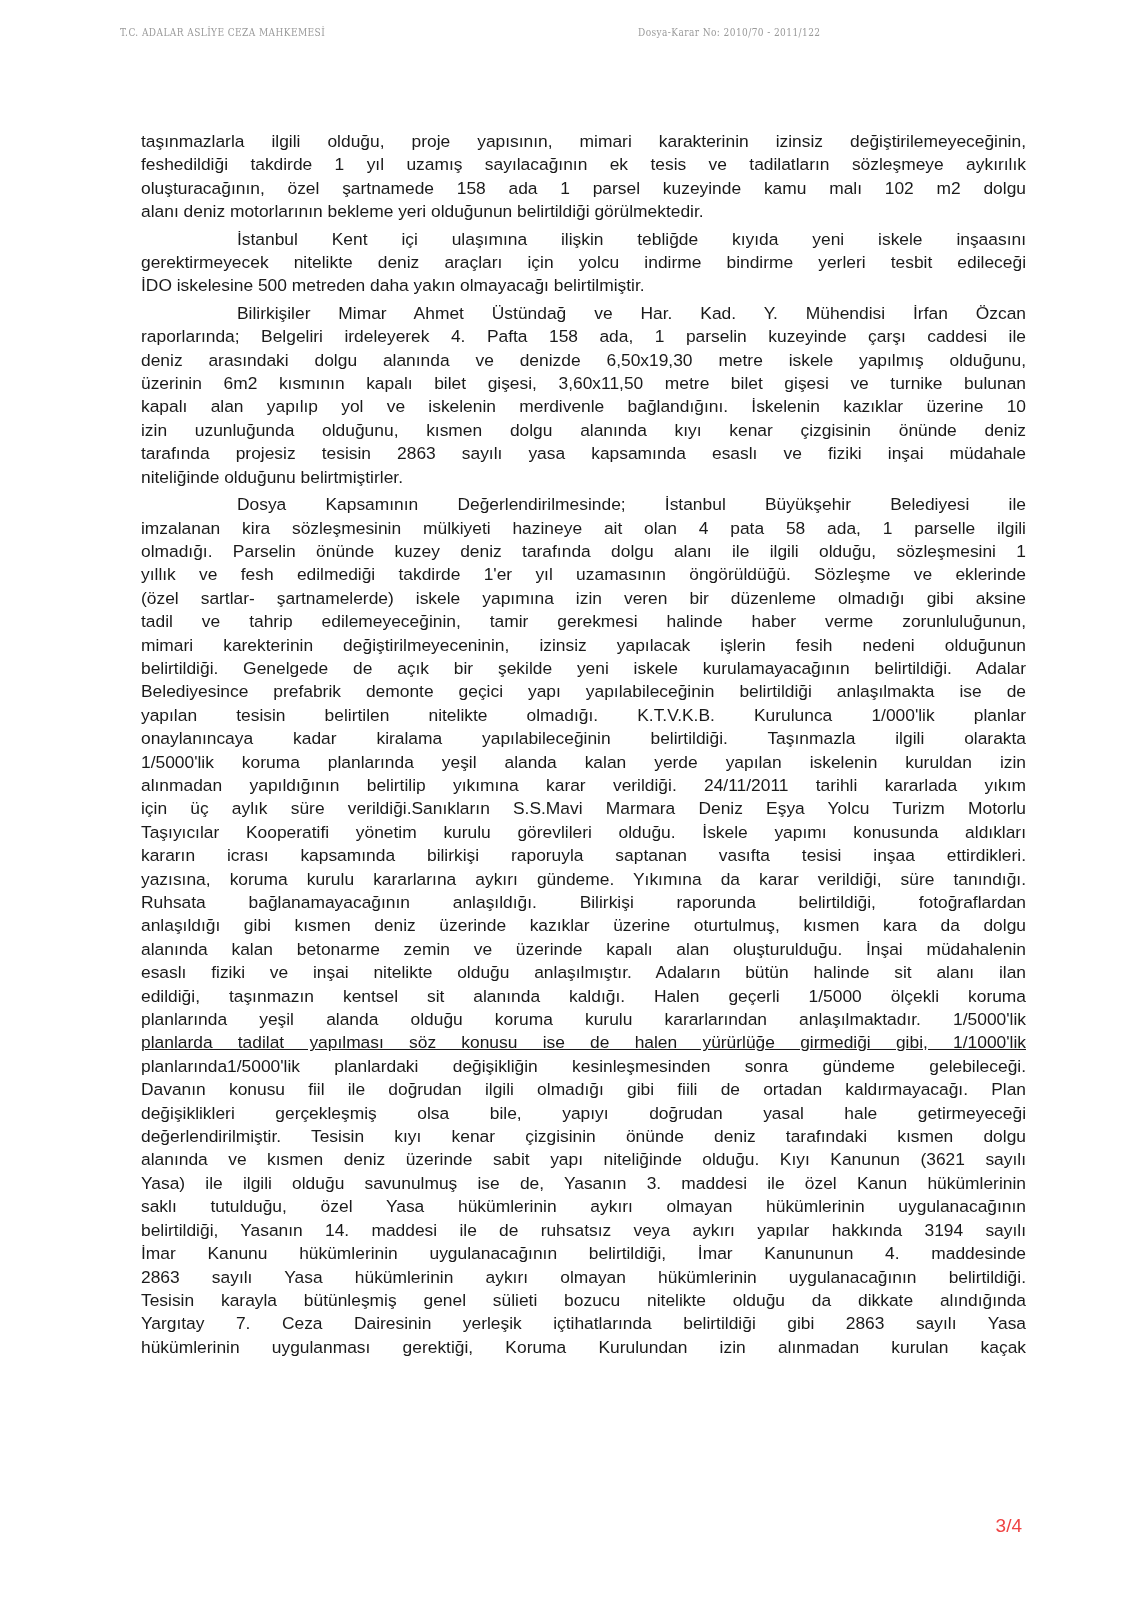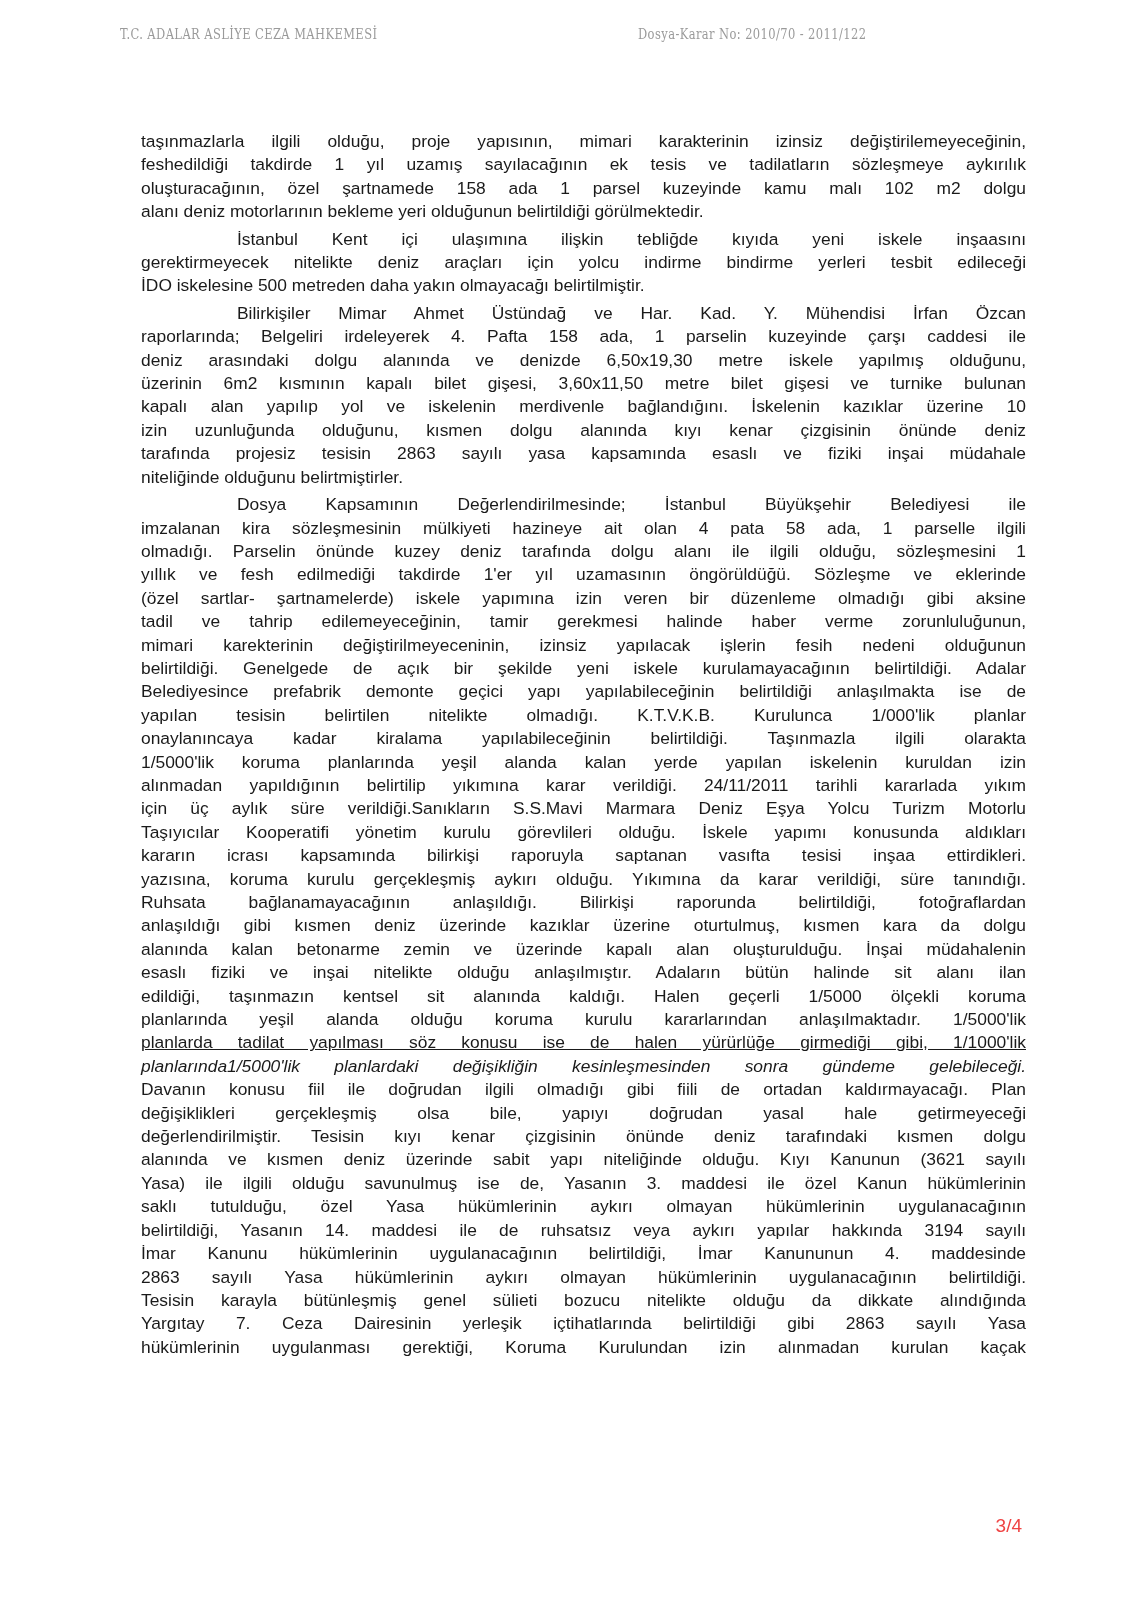--- a/index.html
+++ b/index.html
@@ -14,21 +14,21 @@
       overflow: hidden;
       color: #1a1a1a;
     }
     .page-header {
       position: absolute;
       top: 26px;
       left: 120px;
       width: 900px;
       height: 24px;
       font-family: "DejaVu Serif", serif;
-      font-size: 14px;
+      font-size: 11px;
       color: #9a9a9a;
       letter-spacing: 0.5px;
     }
     .court-name {
       position: absolute;
       left: 0;
       top: 0;
       transform: scaleX(0.82);
       transform-origin: left top;
       white-space: nowrap;
@@ -115,29 +115,29 @@
       <span class="line" style="text-indent: 0px;">mimari karekterinin değiştirilmeyeceninin, izinsiz yapılacak  işlerin fesih nedeni olduğunun</span>
       <span class="line" style="text-indent: 0px;">belirtildiği. Genelgede de açık bir şekilde yeni iskele kurulamayacağının belirtildiği. Adalar</span>
       <span class="line" style="text-indent: 0px;">Belediyesince prefabrik demonte geçici yapı  yapılabileceğinin belirtildiği anlaşılmakta ise de</span>
       <span class="line" style="text-indent: 0px;">yapılan tesisin belirtilen nitelikte olmadığı. K.T.V.K.B. Kurulunca 1/000'lik planlar</span>
       <span class="line" style="text-indent: 0px;">onaylanıncaya kadar kiralama yapılabileceğinin belirtildiği. Taşınmazla ilgili olarakta</span>
       <span class="line" style="text-indent: 0px;">1/5000'lik koruma planlarında yeşil alanda kalan yerde yapılan iskelenin kuruldan izin</span>
       <span class="line" style="text-indent: 0px;">alınmadan yapıldığının belirtilip yıkımına karar verildiği. 24/11/2011 tarihli kararlada yıkım</span>
       <span class="line" style="text-indent: 0px;">için üç aylık süre verildiği.Sanıkların S.S.Mavi Marmara Deniz Eşya Yolcu Turizm Motorlu</span>
       <span class="line" style="text-indent: 0px;">Taşıyıcılar Kooperatifi yönetim kurulu görevlileri olduğu. İskele yapımı konusunda aldıkları</span>
       <span class="line" style="text-indent: 0px;">kararın icrası kapsamında bilirkişi raporuyla saptanan vasıfta tesisi inşaa ettirdikleri.</span>
-      <span class="line" style="text-indent: 0px;">yazısına, koruma kurulu gerçekleşmiş aykırı olduğu. Yıkımına da karar verildiği, süre tanındığı.</span>
+      <span class="line" style="text-indent: 0px;">yazısına, koruma kurulu kararlarına aykırı gündeme. Yıkımına da karar verildiği, süre tanındığı.</span>
       <span class="line" style="text-indent: 0px;">Ruhsata bağlanamayacağının anlaşıldığı. Bilirkişi raporunda belirtildiği, fotoğraflardan</span>
       <span class="line" style="text-indent: 0px;">anlaşıldığı gibi kısmen deniz üzerinde kazıklar üzerine oturtulmuş, kısmen kara da dolgu</span>
       <span class="line" style="text-indent: 0px;">alanında kalan betonarme zemin ve üzerinde kapalı alan oluşturulduğu. İnşai müdahalenin</span>
       <span class="line" style="text-indent: 0px;">esaslı fiziki ve inşai nitelikte olduğu anlaşılmıştır. Adaların bütün halinde sit alanı ilan</span>
       <span class="line" style="text-indent: 0px;">edildiği, taşınmazın kentsel sit alanında kaldığı. Halen geçerli 1/5000 ölçekli koruma</span>
       <span class="line" style="text-indent: 0px;">planlarında yeşil alanda olduğu koruma kurulu kararlarından anlaşılmaktadır. 1/5000'lik</span>
       <span class="line" style="text-indent: 0px; text-decoration: underline;">planlarda tadilat yapılması söz konusu ise de halen yürürlüğe girmediği gibi, 1/1000'lik</span>
-      <span class="line" style="text-indent: 0px; font-style: italic;">planlarında1/5000'lik planlardaki değişikliğin kesinleşmesinden sonra gündeme gelebileceği.</span>
+      <span class="line" style="text-indent: 0px;">planlarında1/5000'lik planlardaki değişikliğin kesinleşmesinden sonra gündeme gelebileceği.</span>
       <span class="line" style="text-indent: 0px;">Davanın konusu fiil ile doğrudan ilgili olmadığı gibi fiili de ortadan kaldırmayacağı. Plan</span>
       <span class="line" style="text-indent: 0px;">değişiklikleri gerçekleşmiş olsa bile, yapıyı doğrudan yasal hale getirmeyeceği</span>
       <span class="line" style="text-indent: 0px;">değerlendirilmiştir. Tesisin kıyı kenar çizgisinin önünde deniz tarafındaki kısmen dolgu</span>
       <span class="line" style="text-indent: 0px;">alanında ve kısmen deniz üzerinde sabit yapı niteliğinde olduğu. Kıyı Kanunun (3621 sayılı</span>
       <span class="line" style="text-indent: 0px;">Yasa) ile ilgili olduğu savunulmuş ise de, Yasanın 3. maddesi ile özel Kanun hükümlerinin</span>
       <span class="line" style="text-indent: 0px;">saklı tutulduğu, özel Yasa hükümlerinin aykırı olmayan hükümlerinin uygulanacağının</span>
       <span class="line" style="text-indent: 0px;">belirtildiği, Yasanın 14. maddesi ile de ruhsatsız veya aykırı yapılar hakkında 3194 sayılı</span>
       <span class="line" style="text-indent: 0px;">İmar Kanunu hükümlerinin uygulanacağının belirtildiği, İmar Kanununun 4. maddesinde</span>
       <span class="line" style="text-indent: 0px;">2863 sayılı Yasa hükümlerinin aykırı olmayan hükümlerinin uygulanacağının belirtildiği.</span>
       <span class="line" style="text-indent: 0px;">Tesisin karayla bütünleşmiş genel sülieti bozucu nitelikte olduğu da dikkate alındığında</span>

